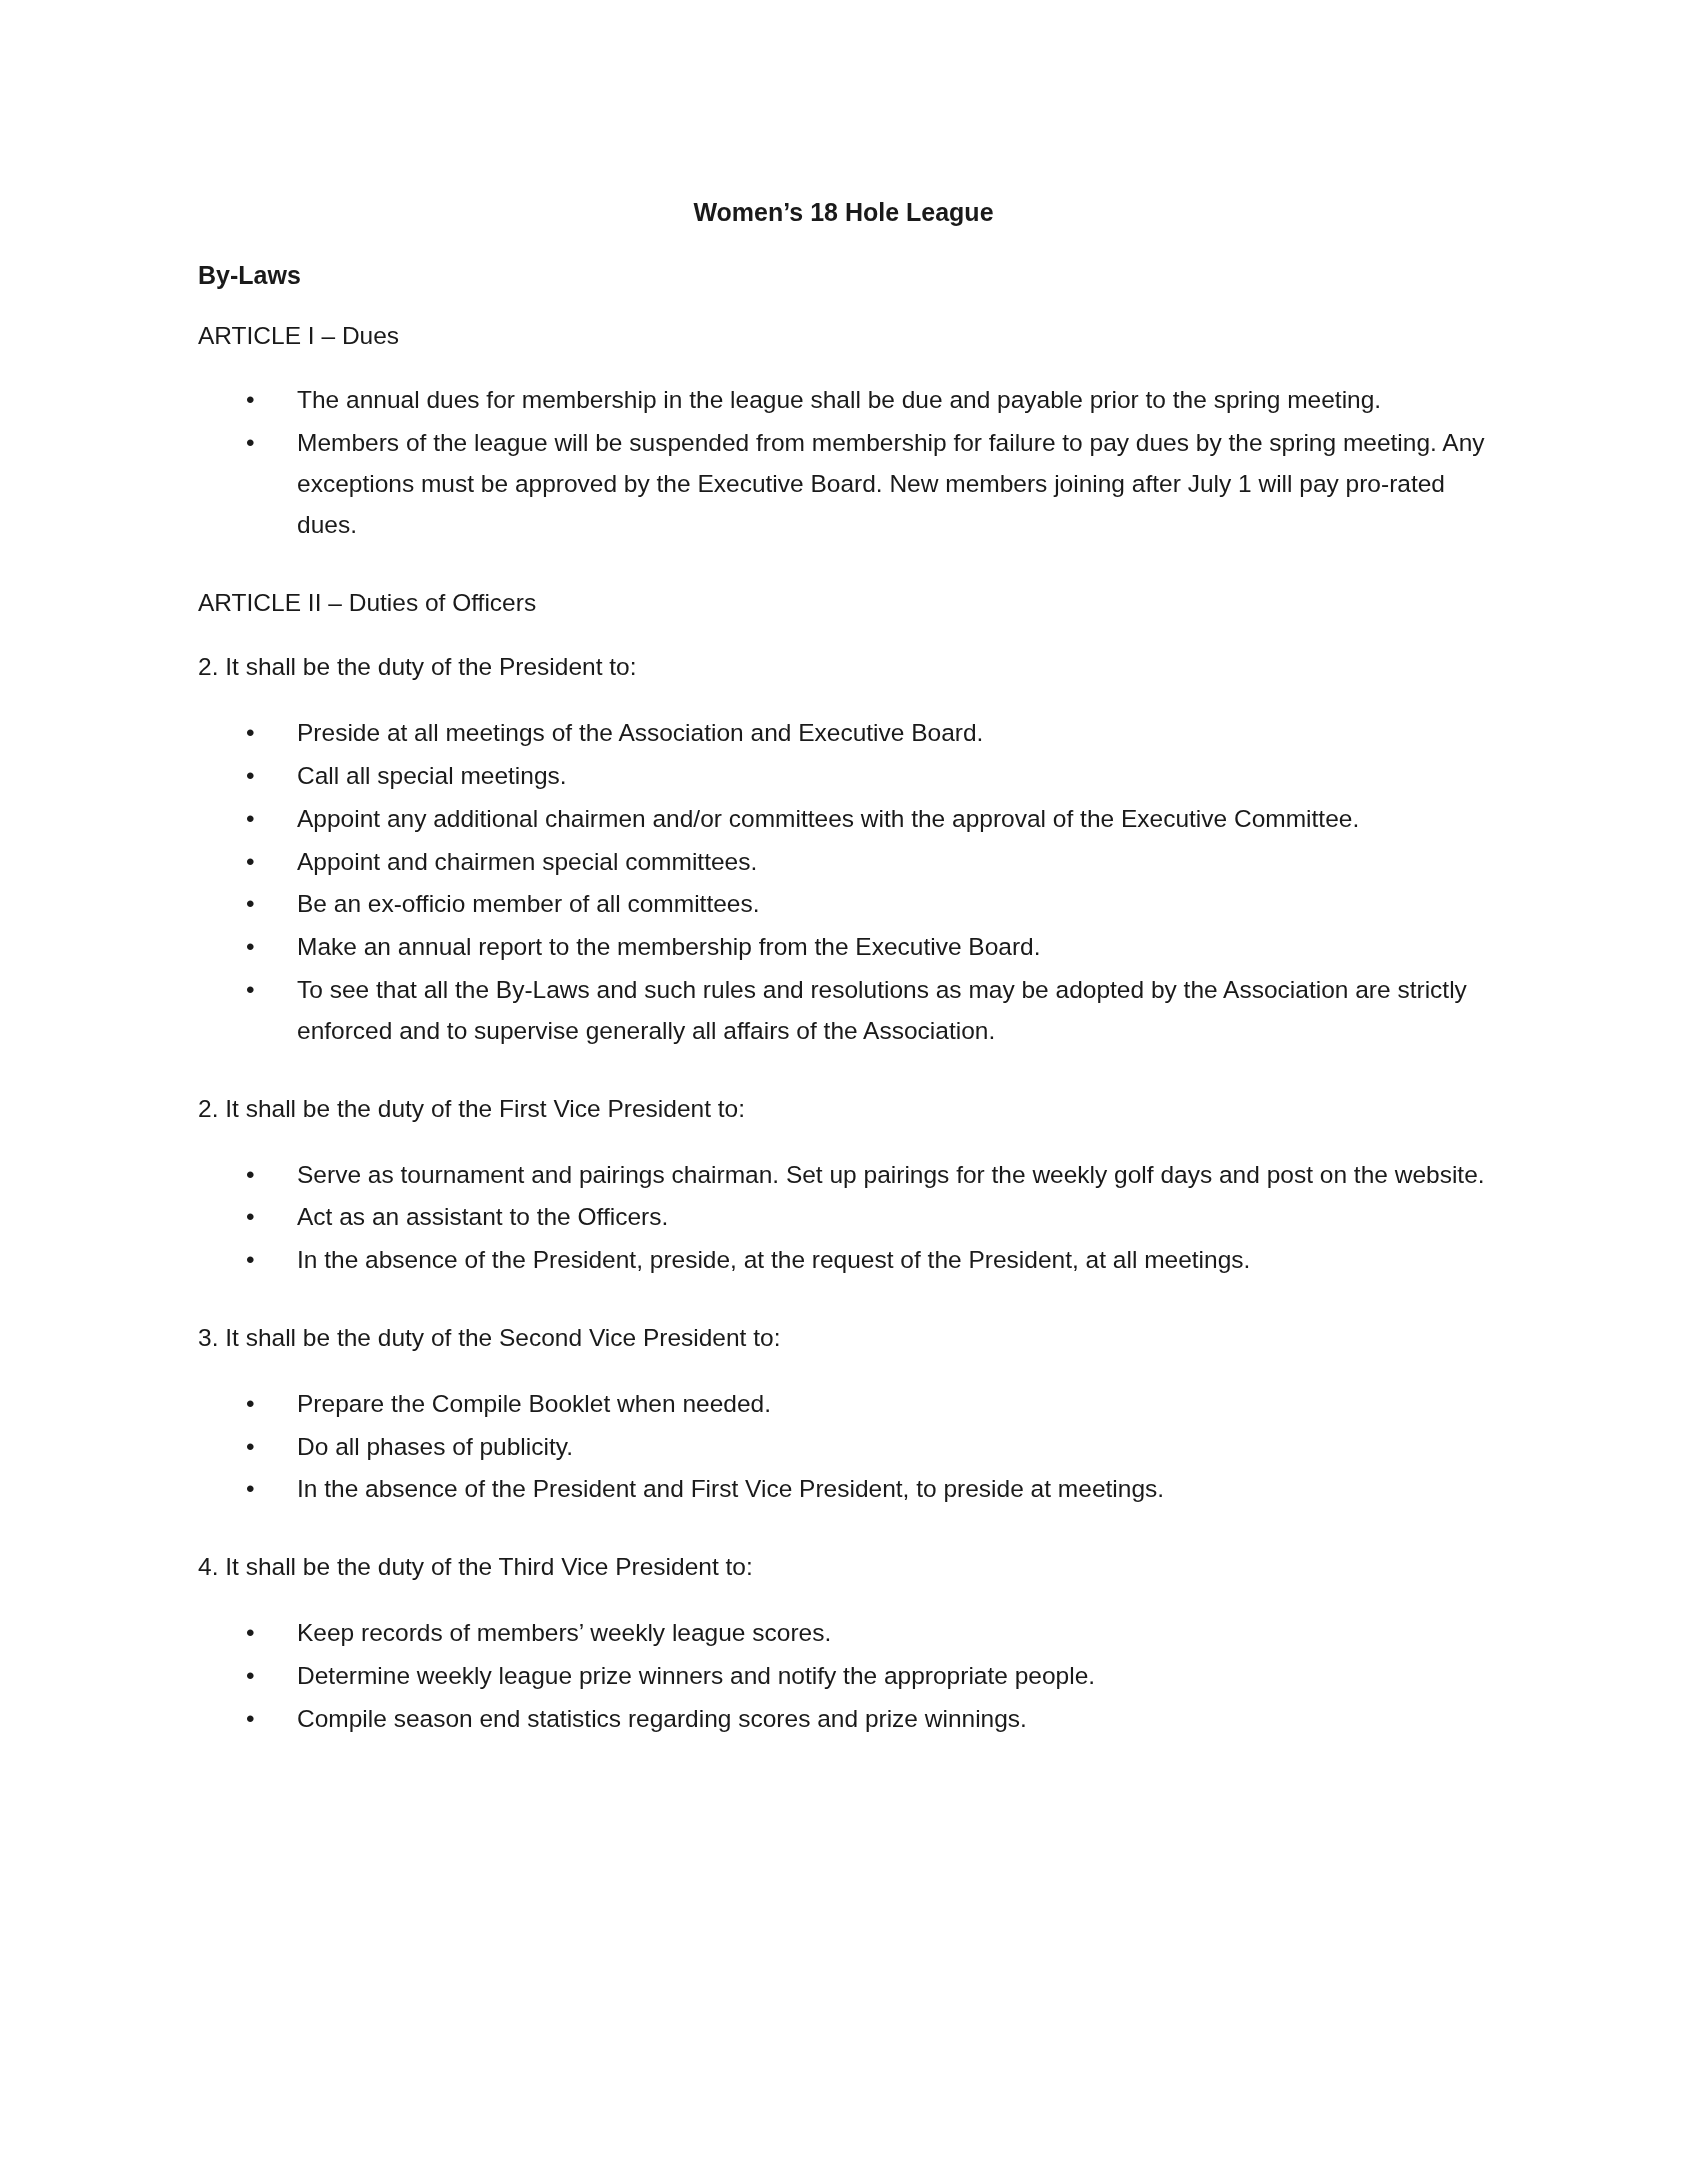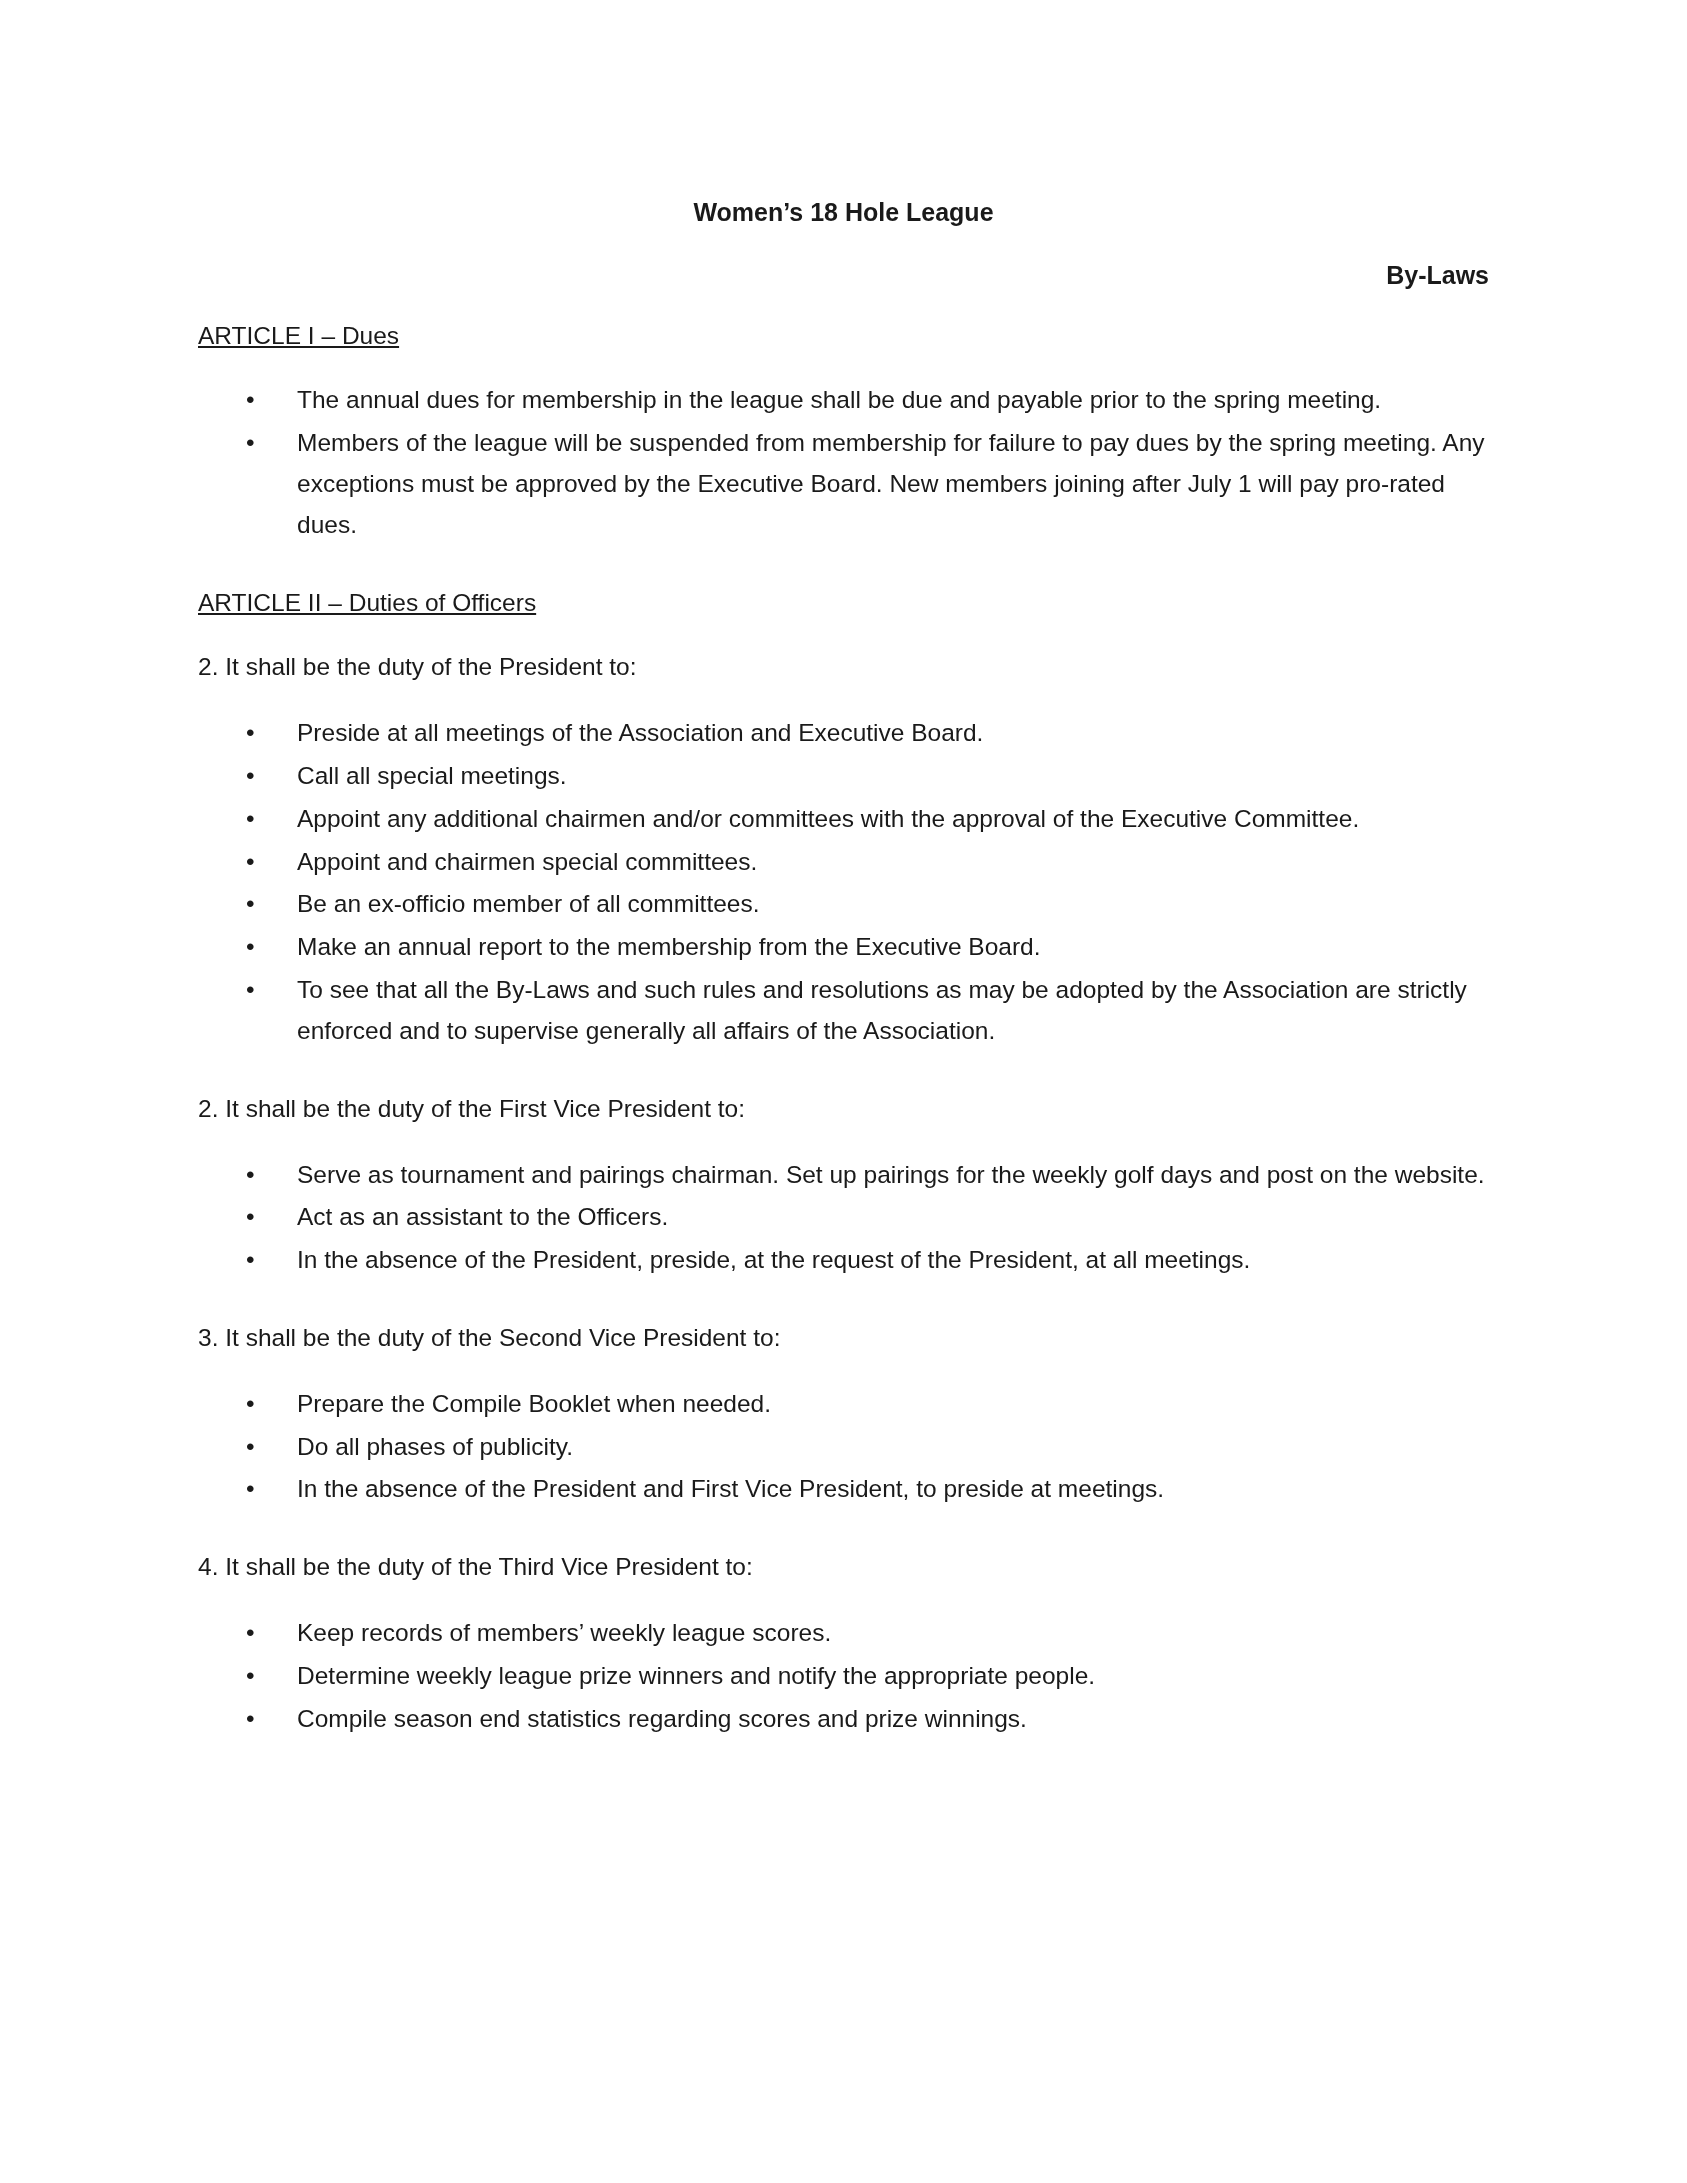--- a/index.html
+++ b/index.html
@@ -19,28 +19,27 @@
     line-height: 41px;
     color: #1a1a1a;
   }
   .doc-title {
     text-align: center;
     font-weight: bold;
     font-size: 25px;
     margin: 0 0 22px 0;
   }
   .doc-subtitle {
-    text-align: right;
+    text-align: left;
     font-weight: bold;
     font-size: 25px;
     margin: 0 0 18.6px 0;
   }
   .article-heading {
     margin: 0 0 23.6px 0;
-    text-decoration: underline;
   }
   .duty-intro {
     margin: 0 0 25px 0;
   }
   ul.bullet-list {
     list-style: none;
     margin: 0 0 37px 0;
     padding: 0 0 0 48px;
   }
   ul.bullet-list li {

